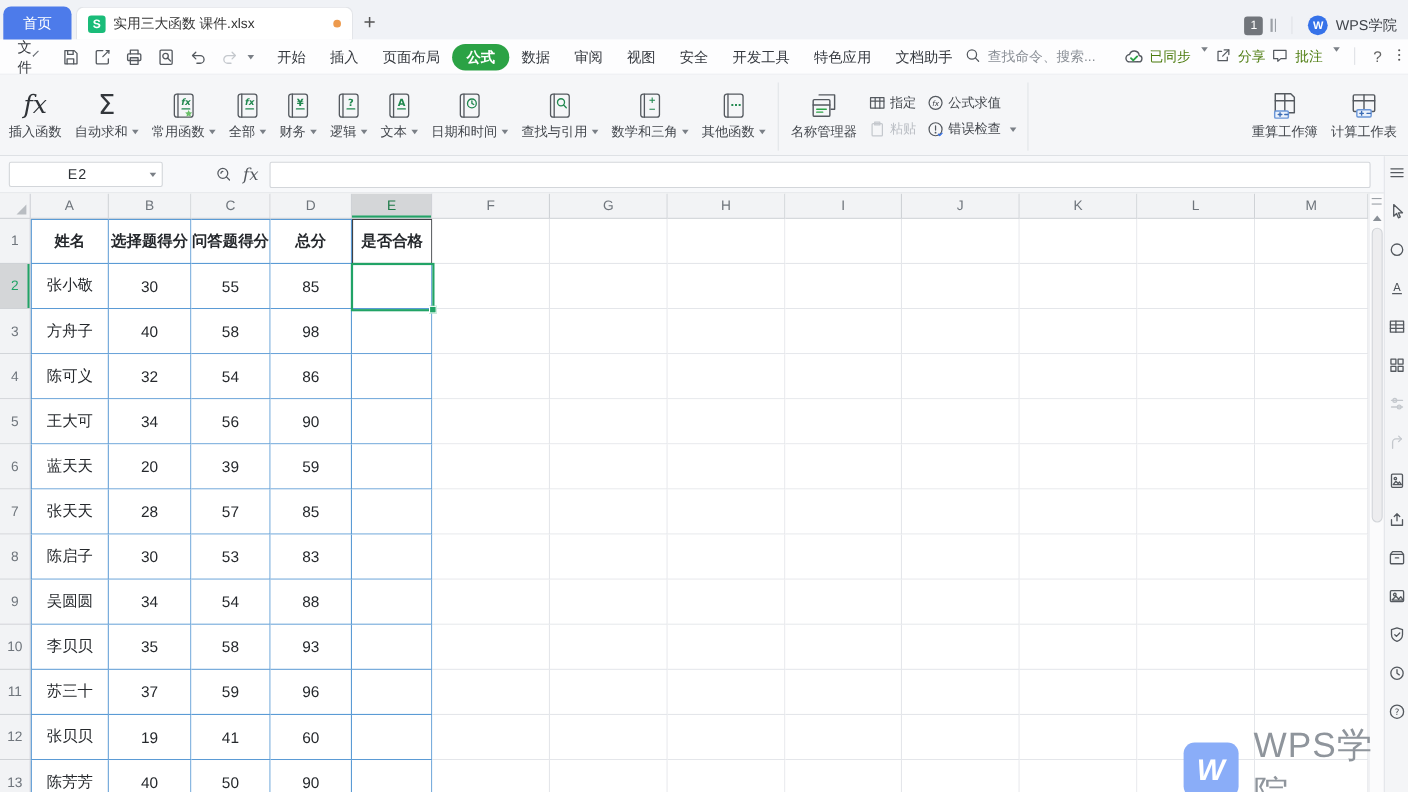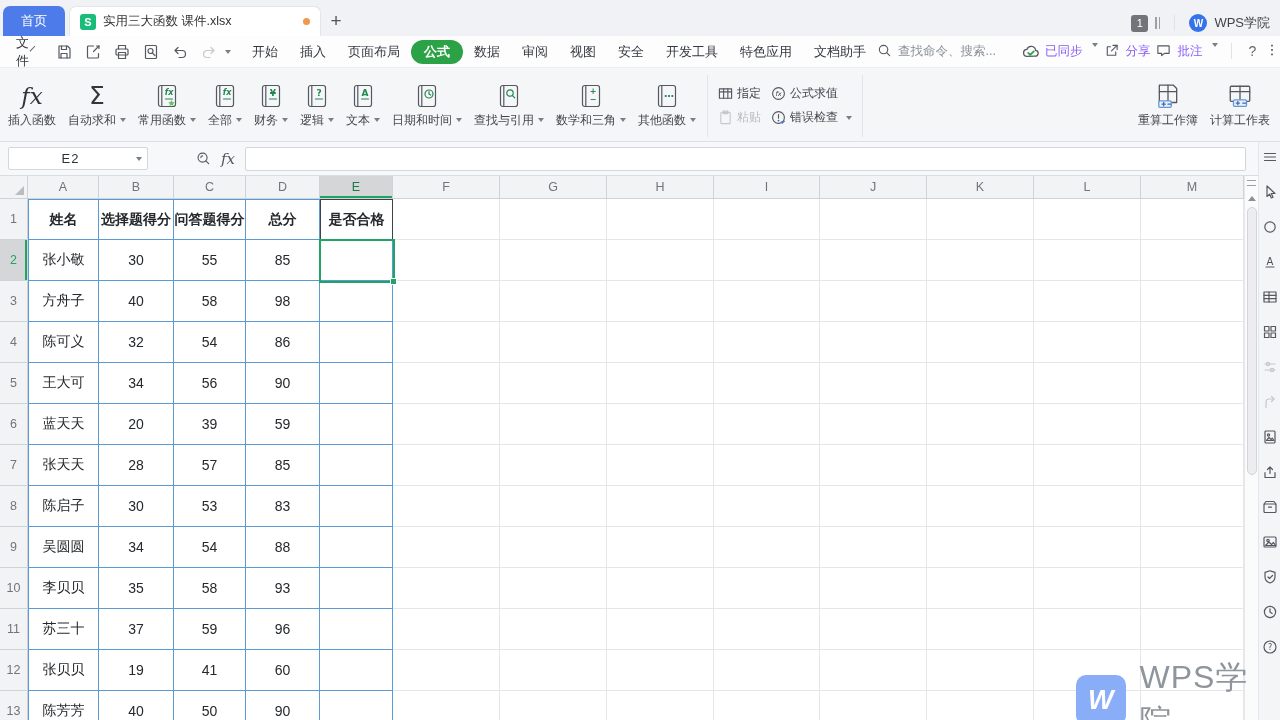--- a/index.html
+++ b/index.html
@@ -34,21 +34,21 @@
 .hamb{width:15px;height:11px;border-top:1.6px solid #4a4f55;border-bottom:1.6px solid #4a4f55;position:relative;margin-right:6px}
 .hamb::after{content:"";position:absolute;left:0;right:0;top:3.6px;border-top:1.6px solid #4a4f55}
 .file-lab{font-size:13px;color:#35393f}
 .qicons{display:flex;align-items:center;gap:4px;margin-left:4px}
 .qbtn{width:25px;height:24px;display:flex;align-items:center;justify-content:center;border-radius:3px}
 .menu-items{display:flex;align-items:center;margin-left:10px}
 .mi{padding:3px 11px;font-size:13px;color:#35393f;cursor:pointer;white-space:nowrap}
 .mi.active{background:#2ba245;color:#fff;border-radius:12px;padding:3px 13px;font-weight:bold}
 .mright{margin-left:auto;display:flex;align-items:flex-start;gap:6px;white-space:nowrap}
 .srch-txt{color:#8a8f96;font-size:12.5px}
-.mlabel{font-size:12.5px;color:#8b5cf6}
+.mlabel{font-size:12.5px;color:#4d7c0f}
 .qmark{font-size:14px;color:#666;padding:0 3px}
 
 
 .ribbon{height:74px;background:#f5f6f8;border-bottom:1px solid #dcdfe3;display:flex;align-items:stretch;padding:3px 4px 1px 2px}
 .rbig{display:flex;flex-direction:column;align-items:center;justify-content:center;padding:0 6px;gap:3px;border-radius:3px}
 .rbig .lab{font-size:12px;color:#43474d;white-space:nowrap}
 .fx-big{font-family:"DejaVu Serif",serif;font-style:italic;font-size:23px;color:#2f3338;line-height:26px}
 .sigma{font-size:25px;color:#33373c;line-height:26px;font-family:"DejaVu Sans",sans-serif}
 .rdiv{width:1px;background:#e2e4e8;margin:4px 5px;height:62px;align-self:center}
 .paircol{display:flex;flex-direction:column;justify-content:center;gap:7px;padding:0 5px}
@@ -342,20 +342,31 @@
         <span class="icn">
           <svg width="24" height="26" viewBox="0 0 24 25">
             <rect x="3.5" y="2" width="17" height="21" rx="2.2"></rect>
             <path d="M6.8 2v21"></path>
             <text x="14" y="13" text-anchor="middle" font-size="10" font-weight="bold" fill="#21884f">…</text>
           </svg>
         </span>
         <div class="lab"><span>其他函数</span><span class="caret"></span></div>
       </div>
       <div class="rdiv"></div>
+      <div class="rbig">
+        <span class="icn">
+          <svg width="26" height="26" viewBox="0 0 24 24">
+            <path d="M8 3h13v12h-3"></path>
+            <rect x="3" y="7" width="14" height="14" rx="1"></rect>
+            <path d="M3 11.5h14"></path>
+            <path d="M6 15h8M6 17.5h5" stroke="#2ba245"></path>
+          </svg>
+        </span>
+        <div class="lab"><span>名称管理器</span></div>
+      </div>
       <div class="paircol">
         <div class="pitem">
           <span class="icn">
             <svg width="15" height="15" viewBox="0 0 16 16">
               <rect x="1.5" y="3" width="13" height="10"></rect>
               <path d="M1.5 6.3h13M6 3v10M10.5 3v10"></path>
             </svg>
           </span>
           <span>指定</span>
         </div>

